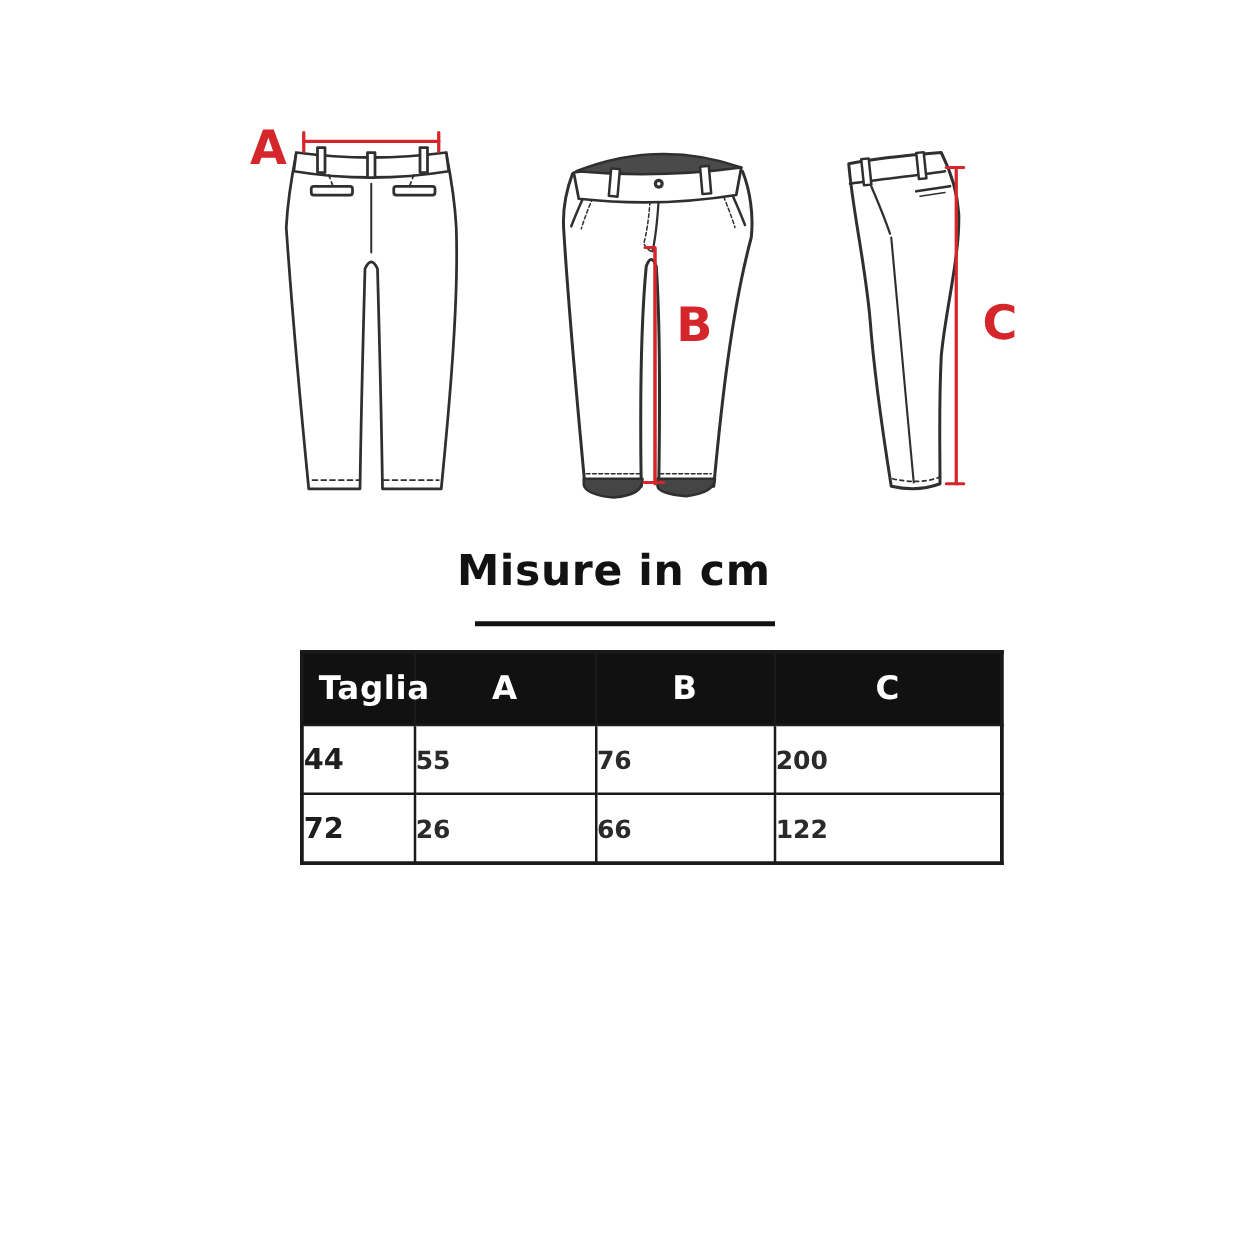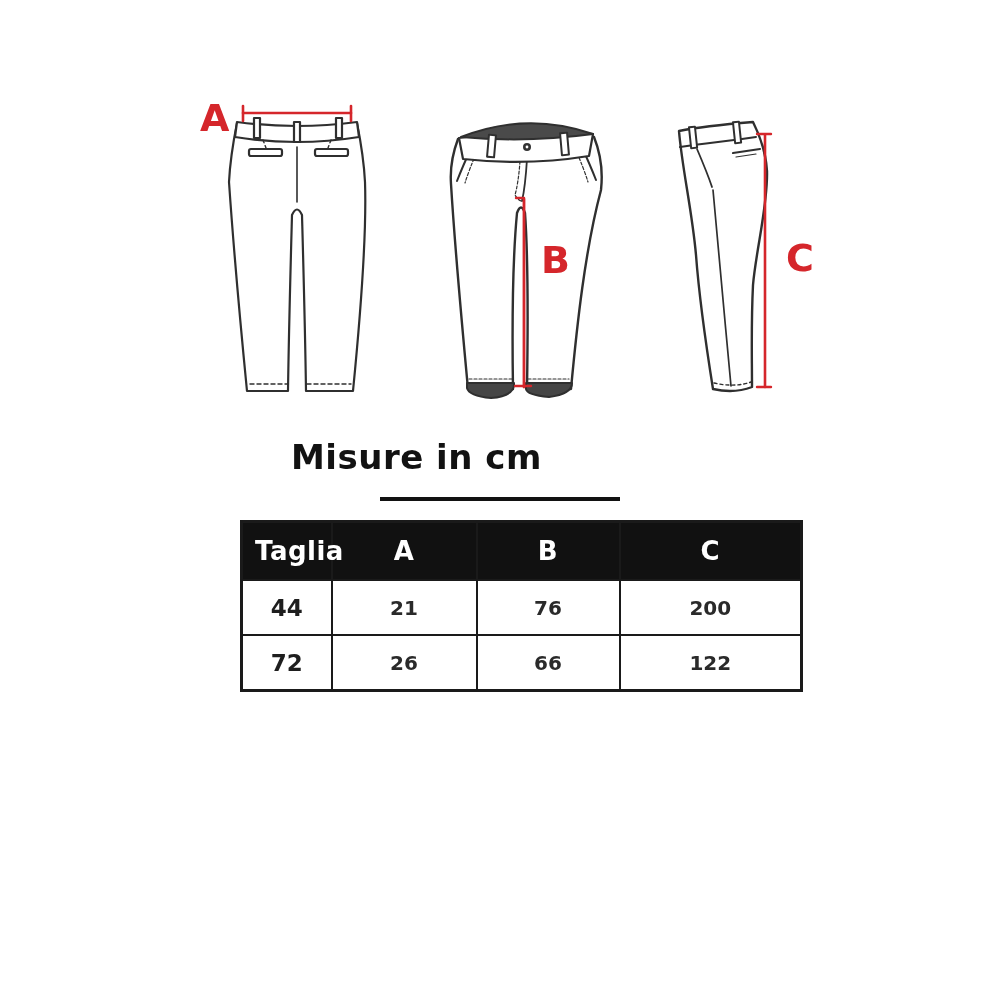--- a/index.html
+++ b/index.html
@@ -11,42 +11,42 @@
   svg.diagram { position:absolute; left:0; top:0; }
 
   .measure-label {
     position:absolute; color:#d5262b; font-weight:bold; font-size:38px; line-height:1;
   }
   #label-a { left:200px; top:99px; }
   #label-b { left:541px; top:241px; }
   #label-c { left:786px; top:239px; }
 
   .title {
-    position:absolute; left:291px; top:437px; width:400px; 
+    position:absolute; left:291px; top:437px; width:400px; text-align:center;
     font-size:34px; font-weight:bold; color:#121212; letter-spacing:0.5px;
   }
   .title-underline {
     position:absolute; left:380px; top:497px; width:240px; height:4px; background:#121212;
   }
 
   table.size-table {
     position:absolute; left:240px; top:520px; width:560px;
     border-collapse:collapse; table-layout:fixed;
     border:3px solid #1a1a1a;
   }
   table.size-table th, table.size-table td {
     border:2px solid #1a1a1a; padding:0;
   }
   table.size-table thead th {
     background:#111111; color:#ffffff; height:56px;
     font-size:26px; font-weight:bold; text-align:center; letter-spacing:0.5px;
   }
   table.size-table thead th.left-align { text-align:center; padding-left:12px; }
   table.size-table tbody td {
-    height:53px; background:#ffffff; text-align:center; vertical-align:middle;
+    height:53px; background:#ffffff; vertical-align:middle;
     font-weight:bold; color:#2a2a2a; font-size:20px;
   }
   table.size-table tbody td.size-col { font-size:23px; color:#1e1e1e; }
 </style>
 </head>
 <body>
 
 <div class="canvas">
 
   <svg class="diagram" width="1000" height="460" viewBox="0 0 1000 460">
@@ -137,21 +137,21 @@
       <tr>
         <th class="left-align">Taglia</th>
         <th>A</th>
         <th>B</th>
         <th>C</th>
       </tr>
     </thead>
     <tbody>
       <tr>
         <td class="size-col">44</td>
-        <td>21</td>
+        <td>55</td>
         <td>76</td>
         <td>200</td>
       </tr>
       <tr>
         <td class="size-col">72</td>
         <td>26</td>
         <td>66</td>
         <td>122</td>
       </tr>
     </tbody>

